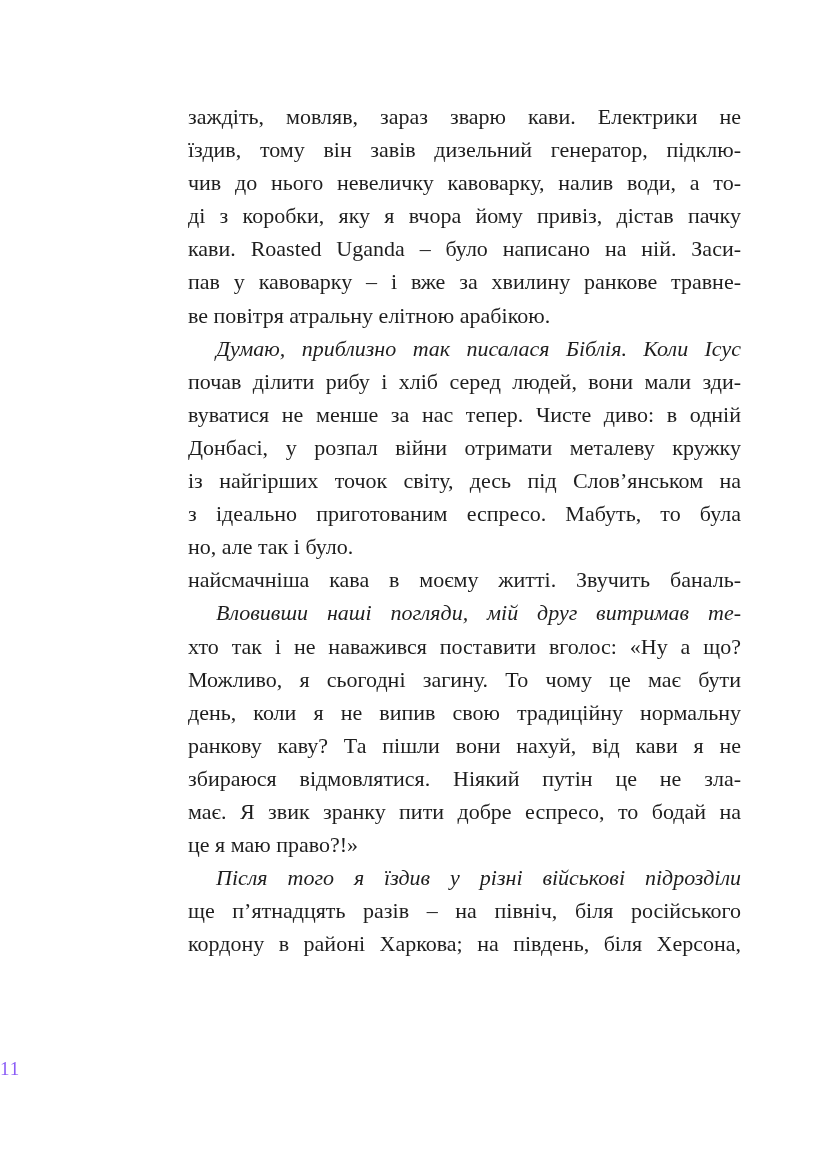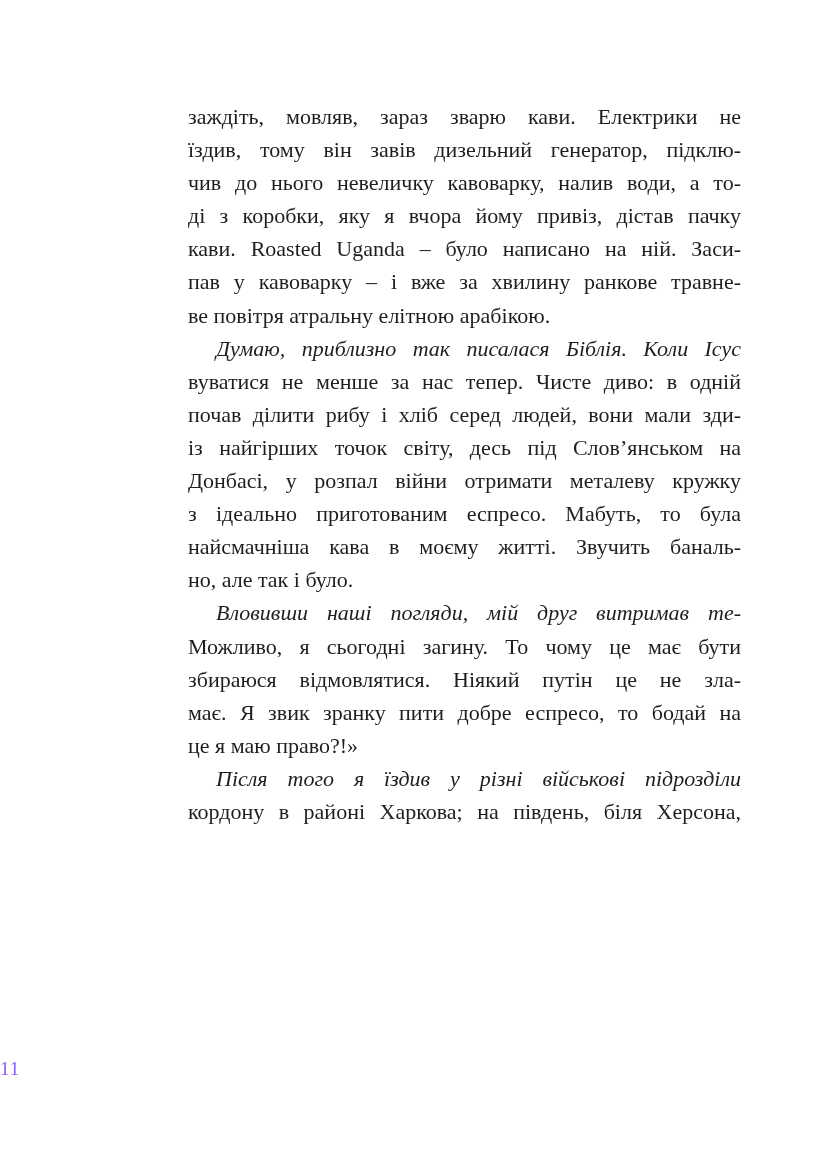--- a/index.html
+++ b/index.html
@@ -67,38 +67,42 @@
       <span class="line">їздив, тому він завів дизельний генератор, підклю-</span>
       <span class="line">чив до нього невеличку кавоварку, налив води, а то-</span>
       <span class="line">ді з коробки, яку я вчора йому привіз, дістав пачку</span>
       <span class="line">кави. Roasted Uganda – було написано на ній. Заси-</span>
       <span class="line">пав у кавоварку – і вже за хвилину ранкове травне-</span>
       <span class="line last">ве повітря атральну елітною арабікою.</span>
     </div>
 
     <div>
       <span class="line indent">Думаю, приблизно так писалася Біблія. Коли Ісус</span>
+      <span class="line">почав ділити рибу і хліб серед людей, вони мали зди-</span>
       <span class="line">вуватися не менше за нас тепер. Чисте диво: в одній</span>
-      <span class="line">почав ділити рибу і хліб серед людей, вони мали зди-</span>
+      <span class="line">Донбасі, у розпал війни отримати металеву кружку</span>
       <span class="line">із найгірших точок світу, десь під Слов’янськом на</span>
-      <span class="line">Донбасі, у розпал війни отримати металеву кружку</span>
       <span class="line">з ідеально приготованим еспресо. Мабуть, то була</span>
+      <span class="line last">но, але так і було.</span>
       <span class="line">найсмачніша кава в моєму житті. Звучить баналь-</span>
-      <span class="line last">но, але так і було.</span>
     </div>
 
     <div>
       <span class="line indent">Вловивши наші погляди, мій друг витримав те-</span>
+      <span class="line">хто так і не наважився поставити вголос: «Ну а що?</span>
       <span class="line">Можливо, я сьогодні загину. То чому це має бути</span>
+      <span class="line">день, коли я не випив свою традиційну нормальну</span>
+      <span class="line">ранкову каву? Та пішли вони нахуй, від кави я не</span>
       <span class="line">збираюся відмовлятися. Ніякий путін це не зла-</span>
       <span class="line">має. Я звик зранку пити добре еспресо, то бодай на</span>
       <span class="line last">це я маю право?!»</span>
     </div>
 
     <div>
       <span class="line indent">Після того я їздив у різні військові підрозділи</span>
+      <span class="line">ще п’ятнадцять разів – на північ, біля російського</span>
       <span class="line">кордону в районі Харкова; на південь, біля Херсона,</span>
     </div>
 
   </div>
 
   <div class="page-number">11</div>
 </div>
 
 </body></html>

